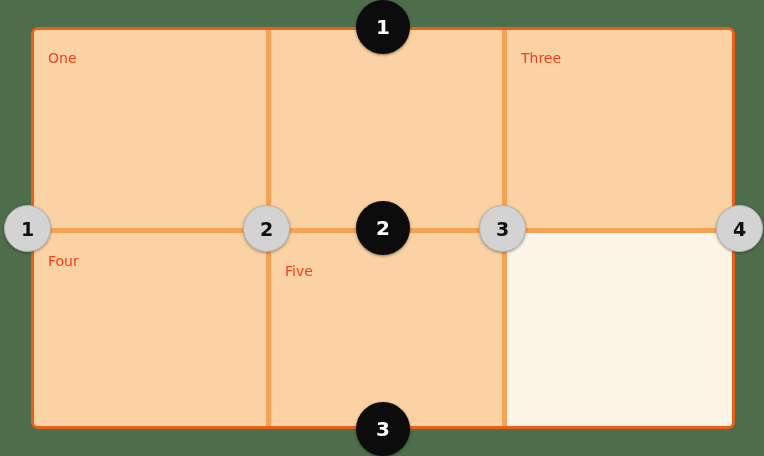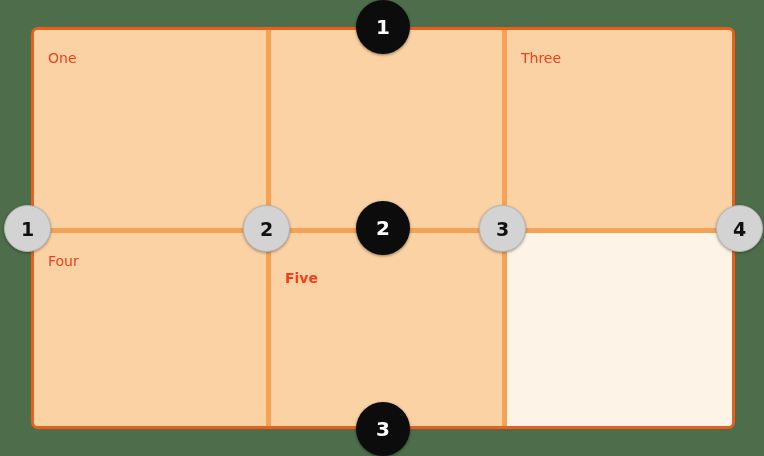--- a/index.html
+++ b/index.html
@@ -101,21 +101,21 @@
 
     <div class="cell" style="left:0px; top:203px; width:232px; height:193px;">
       <span class="cell-label" style="left:14px; top:21px;">Four</span>
     </div>
 
     <div class="cell" style="left:473px; top:0px; width:225px; height:198px;">
       <span class="cell-label" style="left:14px; top:21px;">Three</span>
     </div>
 
     <div class="cell" style="left:237px; top:203px; width:231px; height:193px;">
-      <span class="cell-label" style="left:14px; top:38px;font-weight:bold;">Five</span>
+      <span class="cell-label" style="left:14px; top:31px;">Five</span>
     </div>
 
     <div class="cell empty" style="left:473px; top:203px; width:225px; height:193px;">
       <span class="cell-label" style="left:14px; top:21px;"></span>
     </div>
 
     <div class="gridline-v" style="left:232px; top:0px; height:396px;"></div>
     <div class="gridline-v" style="left:468px; top:0px; height:396px;"></div>
     <div class="gridline-h" style="left:0px; top:198px; width:698px;"></div>
 

